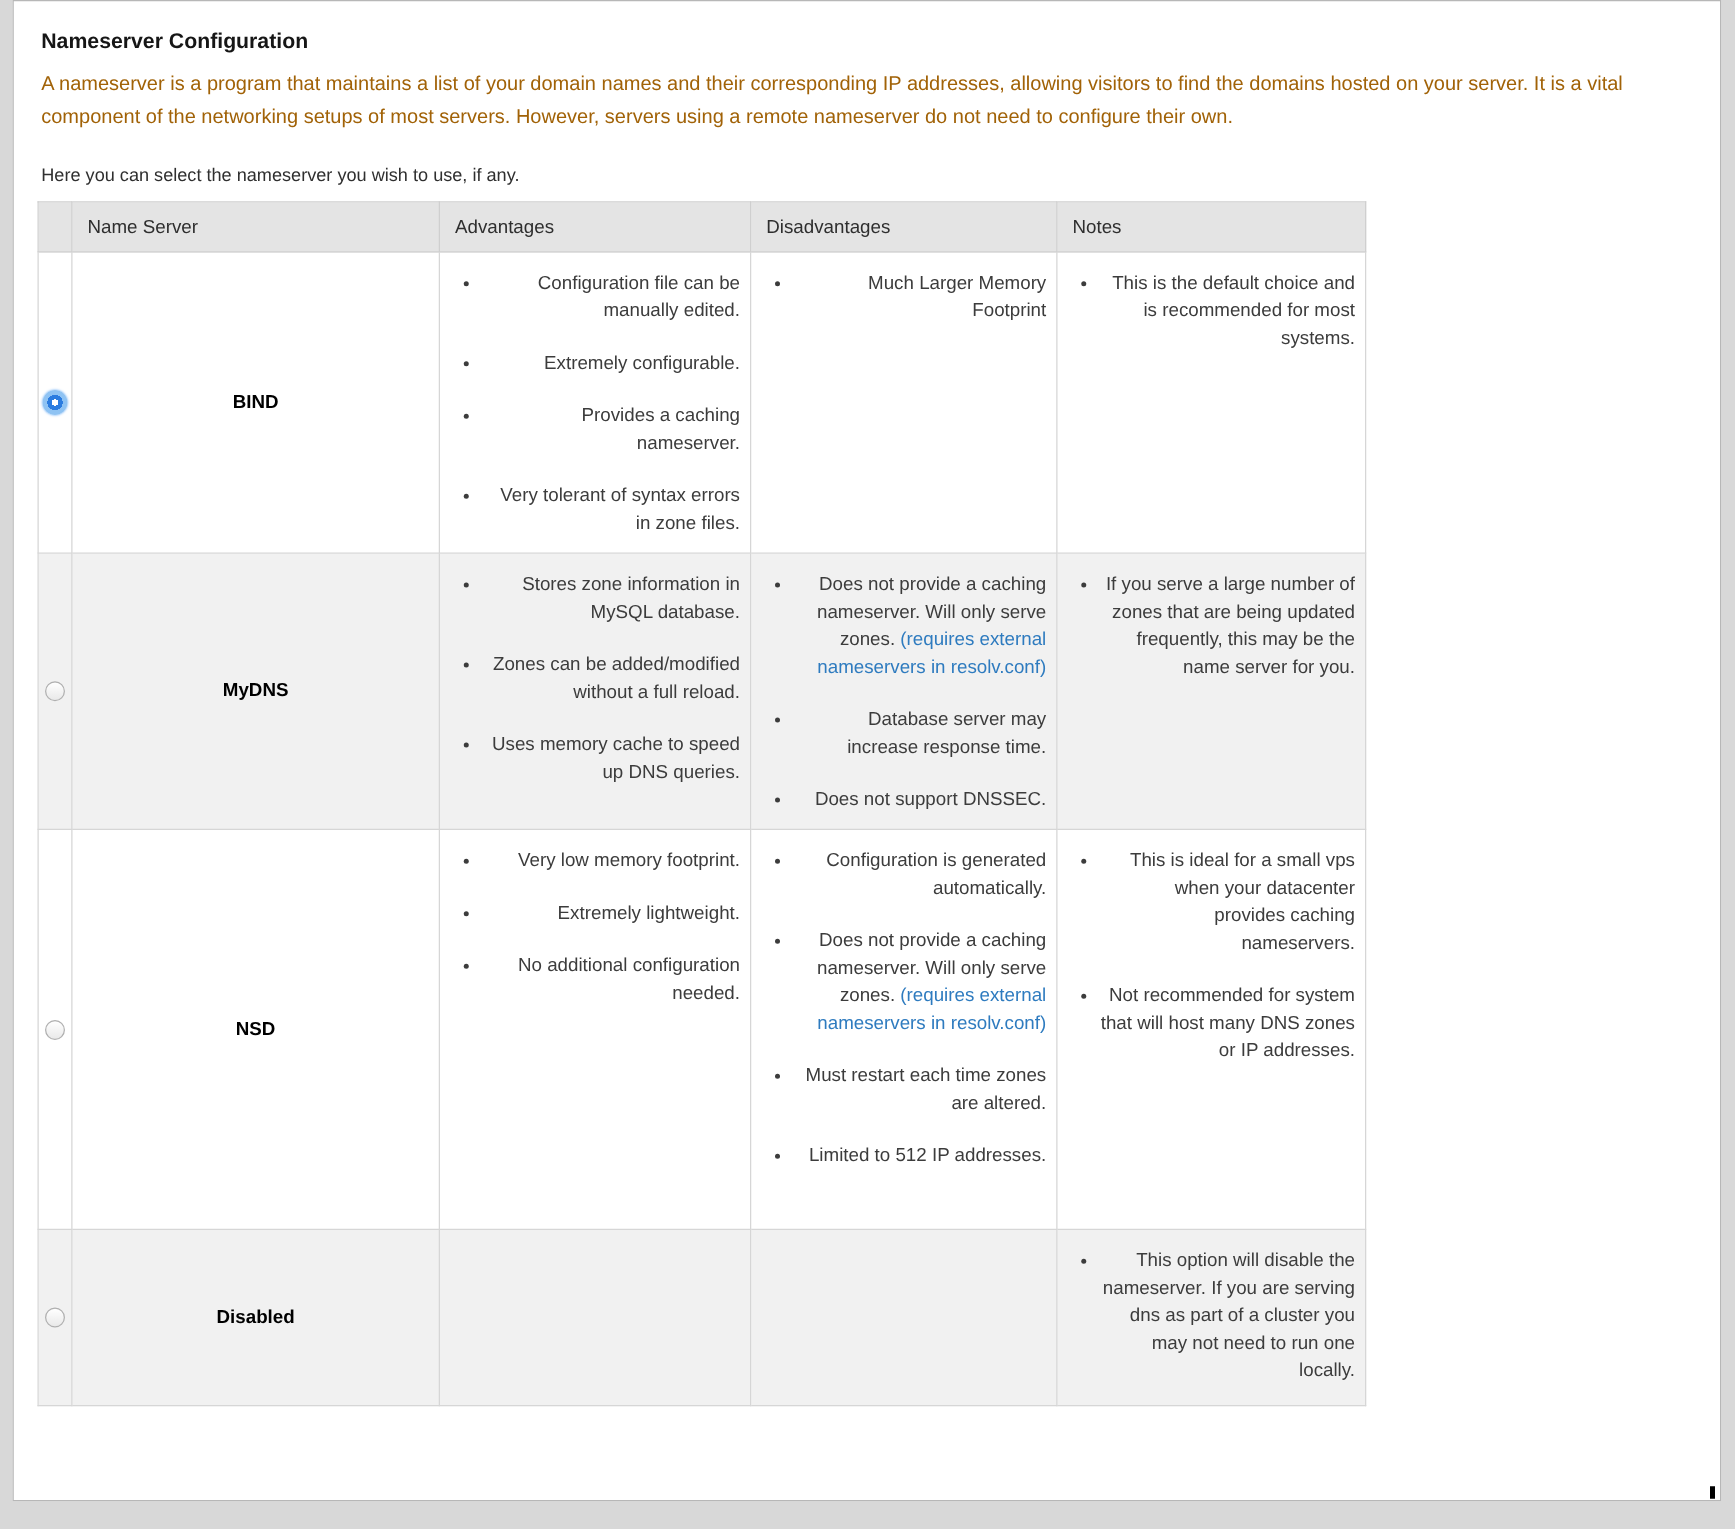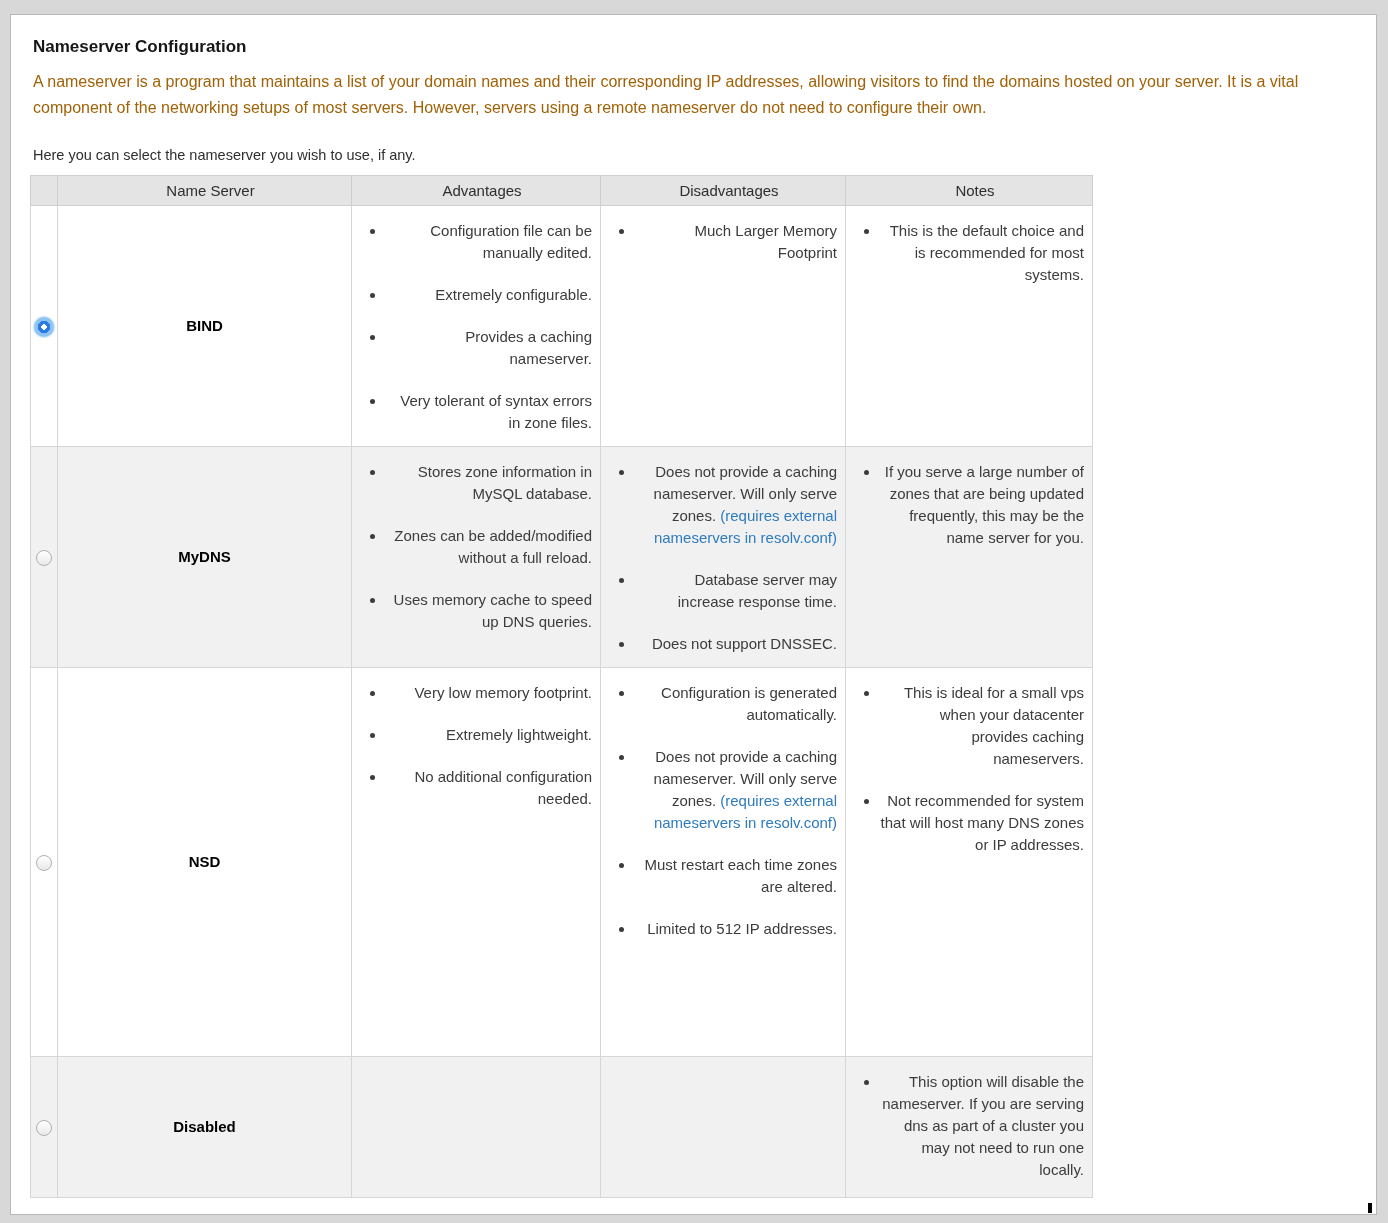--- a/index.html
+++ b/index.html
@@ -12,21 +12,21 @@
   *{box-sizing:border-box;}
   html,body{margin:0;padding:0;}
   body{
     width:1388px;height:1223px;
     background:#d8d8d8;
     font-family:"Liberation Sans","DejaVu Sans",sans-serif;
     color:var(--text);
     position:relative;
   }
   .panel{
-    position:absolute;left:10px;top:14px;
+    position:absolute;left:10px;top:0;
     width:1367px;height:1201px;
     background:#ffffff;
     border:1px solid #b7b7b7;
     padding:14px 22px 18px 22px;
     overflow:hidden;
   }
   .page-title{
     font-size:17px;font-weight:bold;color:#161616;
     margin:8px 0 12px 0;
   }
@@ -43,35 +43,35 @@
     border-collapse:collapse;
     width:1062px;
     table-layout:fixed;
     border:1px solid #c3c3c3;
     margin-left:-3px;
   }
   .ns-table th{
     background:var(--header-bg);
     font-weight:normal;
     font-size:15px;color:#2e2e2e;
-    text-align:center;
-    height:30px;
+    text-align:left;
+    height:40px;
     padding:0 0 0 12px;
     border:1px solid var(--border);
   }
   .ns-table td{
     border:1px solid #d6d6d6;
     vertical-align:top;
     font-size:15px;
     line-height:22px;
   }
   .ns-table tr.alt td{background:var(--row-alt);}
   .ns-table tr.r0 td{height:238px;}
   .ns-table tr.r1 td{height:203px;}
-  .ns-table tr.r2 td{height:389px;}
+  .ns-table tr.r2 td{height:320px;}
   .ns-table tr.r3 td{height:141px;}
   td.radio-cell{vertical-align:middle;text-align:center;padding:0;}
   td.name-cell{
     vertical-align:middle;text-align:center;
     font-weight:bold;color:#000000;
   }
   td.list-cell{padding:14px 8px 12px 8px;}
   td.list-cell ul{
     margin:0;padding:0 0 0 26px;
   }

